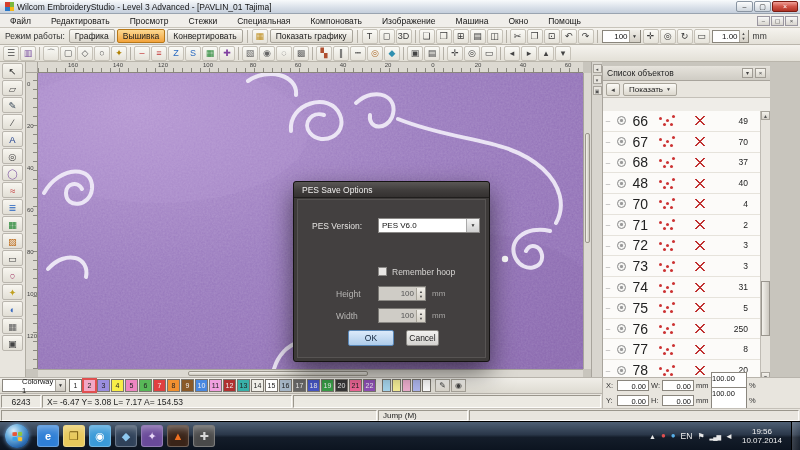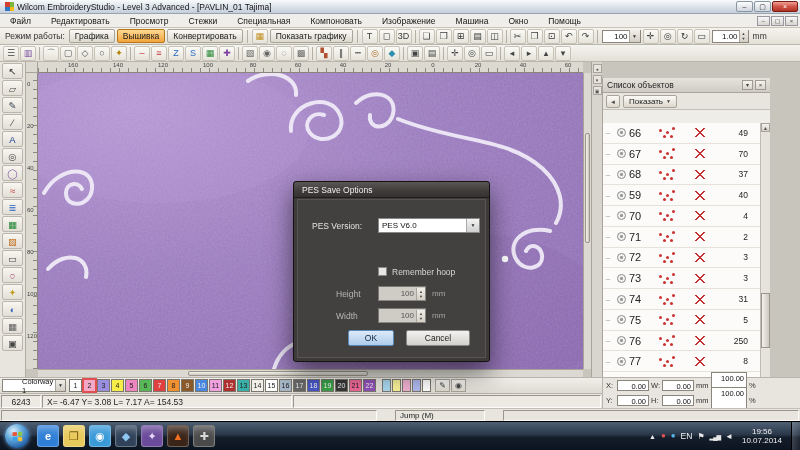--- a/index.html
+++ b/index.html
@@ -50,37 +50,37 @@
 #canvas{position:absolute;left:38px;top:11px;width:545px;height:296px;background:radial-gradient(ellipse at 18% 12%,#b192cf 0%,#9879bd 45%,#8a68b0 100%);overflow:hidden;}
 #canvas svg{position:absolute;left:0;top:0;}
 #hscroll{position:absolute;left:38px;top:307px;width:545px;height:8px;background:#dcd9d2;border-top:1px solid #a8a49c;}
 .hthumb{position:absolute;left:150px;top:1px;width:180px;height:5px;background:linear-gradient(#f4f2ec,#ccc8be);border:1px solid #9a968c;border-radius:2px;}
 #vscroll{position:absolute;left:583px;top:11px;width:8px;height:296px;background:#dcd9d2;border-left:1px solid #a8a49c;}
 .vthumb{position:absolute;left:1px;top:60px;width:5px;height:110px;background:linear-gradient(90deg,#f4f2ec,#ccc8be);border:1px solid #9a968c;border-radius:2px;}
 #rightstrip{position:absolute;left:591px;top:0;width:11px;height:315px;background:#d8d5ce;border-left:1px solid #a8a49c;display:flex;flex-direction:column;align-items:center;padding-top:2px;gap:2px;}
 .rsic{width:9px;height:9px;font-size:5px;line-height:8px;text-align:center;border:1px solid #a8a49c;background:#e8e5de;color:#555;flex:none;}
 
 
-#objpanel{position:absolute;left:602px;top:16px;width:168px;height:315px;background:#efede8;border-left:1px solid #a8a49c;}
+#objpanel{position:absolute;left:602px;top:4px;width:168px;height:315px;background:#efede8;border-left:1px solid #a8a49c;}
 .op-title{height:15px;background:linear-gradient(#e6e3dc,#cfccc4);border-bottom:1px solid #a8a49c;display:flex;align-items:center;padding:0 4px;font-size:8.5px;color:#222;}
 .op-ticons{margin-left:auto;display:flex;gap:2px;}
 .op-tbtn{width:11px;height:10px;font-size:6px;line-height:9px;text-align:center;border:1px solid #a09c94;background:linear-gradient(#f6f4ee,#d8d5cc);color:#444;}
 .op-toolbar{height:17px;display:flex;align-items:center;gap:3px;padding:0 3px;background:#e8e5de;border-bottom:1px solid #c4c0b8;}
 .op-back{width:14px;height:13px;font-size:6px;line-height:12px;text-align:center;border:1px solid #a8a49a;border-radius:2px;background:linear-gradient(#fbfaf6,#dcd8ce);color:#444;}
 .op-show{height:13px;display:flex;align-items:center;gap:3px;padding:0 5px;font-size:8px;border:1px solid #a8a49a;border-radius:2px;background:linear-gradient(#fbfaf6,#dcd8ce);color:#1a1a1a;}
 .op-show .arr{font-size:5px;color:#444;}
 .op-header{height:13px;display:flex;align-items:center;background:linear-gradient(#f0eee8,#dedbd2);border-bottom:1px solid #b0aca4;font-size:7.5px;color:#333;}
 .oh{padding:0 2px;border-right:1px solid #c8c4bc;height:100%;display:flex;align-items:center;}
 .oh-eye{width:26px;}.oh-nr{width:22px;}.oh-obj{width:40px;}.oh-type{width:34px;}.oh-st{flex:1;border-right:none;}
 .op-rows{position:absolute;top:45px;left:0;right:10px;bottom:0;background:#fcfbf9;display:flex;flex-direction:column;overflow:hidden;}
 .obj-row{flex:1;display:flex;align-items:center;border-bottom:1px solid #e6e3dc;position:relative;background:#fcfbf9;}
 .obj-dash{width:10px;text-align:center;color:#999;font-size:8px;}
 .obj-eye{width:16px;display:flex;justify-content:center;}
 .obj-eye::before{content:"";width:7px;height:7px;border:1px solid #8a8a8a;border-radius:50%;background:radial-gradient(circle,#9a9a9a 0 28%,#f4f4f2 30%);}
-.obj-nr{width:22px;font-size:11px;color:#222;padding-right:3px;}
+.obj-nr{width:22px;text-align:right;font-size:14px;color:#222;padding-right:3px;}
 .obj-thumb{width:36px;height:13px;position:relative;}
 .obj-thumb::before{content:"";position:absolute;left:8px;top:3px;width:3px;height:3px;border-radius:50%;background:#cc3333;box-shadow:7px 2px 0 0 #cc3333,13px -2px 0 0 #cc3333,4px 6px 0 0 #cc3333,11px 6px 0 0 #cc3333;}
 .obj-type{width:30px;height:13px;position:relative;}
 .obj-type::before{content:"";position:absolute;left:8px;top:2px;width:10px;height:9px;background:linear-gradient(45deg,transparent 44%,#c03030 44% 56%,transparent 56%),linear-gradient(-45deg,transparent 44%,#c03030 44% 56%,transparent 56%);}
 .obj-st{flex:1;text-align:right;padding-right:12px;font-size:8.5px;color:#222;}
 .op-scroll{position:absolute;top:45px;right:0;width:10px;bottom:0;background:#e6e3dc;border-left:1px solid #c0bcb4;}
 .sb-btn{position:absolute;left:0;right:0;height:9px;font-size:5px;line-height:9px;text-align:center;color:#555;background:linear-gradient(#f4f2ec,#d4d0c8);border:1px solid #a8a49c;}
 .sb-up{top:0;}.sb-dn{bottom:0;}
 .sb-thumb{position:absolute;left:0;right:0;top:170px;height:55px;background:linear-gradient(90deg,#f4f2ec,#ccc8c0);border:1px solid #9a968e;}
 
@@ -95,21 +95,21 @@
 .dselect{position:absolute;left:80px;top:0;width:102px;height:15px;background:#fff;border:1px solid #8a8886;display:flex;align-items:center;}
 .dsel-text{flex:1;font-size:8px;padding-left:3px;color:#111;}
 .dsel-arrow{width:13px;height:13px;border-left:1px solid #aaa;background:linear-gradient(#f4f4f4,#cfcfcf);font-size:5px;line-height:13px;text-align:center;color:#333;}
 .dcheckbox{position:absolute;left:80px;top:3px;width:9px;height:9px;background:#e8e6e4;border:1px solid #8a8886;}
 .dchklabel{position:absolute;left:94px;top:3px;font-size:8.5px;color:#d8d6d4;}
 .dspin{position:absolute;left:80px;top:0;width:48px;height:15px;background:#cfccc6;border:1px solid;border-color:#7a7874 #8a8884 #8a8884 #7a7874;display:flex;align-items:center;}
 .dspin .dval{flex:1;text-align:right;padding-right:2px;font-size:8px;color:#555;}
 .dunit{position:absolute;left:134px;top:3px;font-size:8px;color:#a8a6a4;}
 .dbtn{position:absolute;top:0;height:16px;font-size:8.5px;font-family:inherit;border-radius:2px;}
 .dbtn.ok{left:50px;width:46px;background:linear-gradient(#dceafa,#aeccea);border:1px solid #5a88b8;color:#10233a;}
-.dbtn.cancel{left:108px;width:64px;background:linear-gradient(#f2f1ef,#d4d2cf);border:1px solid #8a8884;color:#222;}
+.dbtn.cancel{left:108px;width:33px;background:linear-gradient(#f2f1ef,#d4d2cf);border:1px solid #8a8884;color:#222;}
 
 
 #palrow{position:absolute;top:377px;left:0;width:602px;height:16px;background:linear-gradient(#f0eee8,#dedbd2);border-top:1px solid #b8b4ac;display:flex;align-items:center;padding:0 2px;z-index:5;}
 .colorway{width:64px;height:13px;background:#fff;border:1px solid #8a867e;display:flex;align-items:center;font-size:7.5px;padding-left:19px;flex:none;color:#111;}
 .cw-arrow{margin-left:auto;width:11px;height:11px;background:linear-gradient(#f0eee8,#d0ccc4);border-left:1px solid #a8a49c;font-size:5px;line-height:11px;text-align:center;color:#333;}
 #swatches{display:flex;gap:1px;margin-left:3px;align-items:center;}
 .swatch{width:13px;height:13px;border:1px solid #7a766e;font-size:7px;display:inline-flex;align-items:center;justify-content:center;flex:none;}
 .swatch.sel{outline:2px solid #e05050;outline-offset:-1px;}
 .swatch.extra{width:9px;}
 .pal-btns{display:flex;margin-left:4px;gap:1px;}
@@ -117,24 +117,24 @@
 #statusrow{position:absolute;top:393px;left:0;width:602px;height:15px;background:#e8e5de;border-top:1px solid #b8b4ac;display:flex;z-index:5;}
 .scell{border:1px solid;border-color:#9a968c #fdfcfa #fdfcfa #9a968c;display:flex;align-items:center;font-size:8.5px;padding:0 4px;height:13px;margin:1px 0 0 1px;background:#eceae3;color:#222;}
 .scell.count{width:40px;justify-content:center;}
 .scell.coords{width:250px;text-align:center;}
 .scell.fillc{flex:1;margin-right:1px;}
 #xywh{position:absolute;top:377px;left:602px;width:198px;height:31px;background:#e8e5de;border-top:1px solid #b8b4ac;border-left:1px solid #b8b4ac;font-size:7.5px;z-index:5;}
 .xrow{height:15px;display:flex;align-items:center;padding-left:3px;gap:2px;}
 .xlabel{width:9px;color:#333;}
 .xval{width:32px;height:11px;background:#fff;border:1px solid #8a867e;text-align:right;padding:1px 2px 0 0;font-size:7.5px;color:#111;}
 .xunit{color:#333;width:13px;}
-.xscale{width:36px;height:27px;background:#fff;border:1px solid #8a867e;text-align:right;padding:1px 2px 0 0;font-size:7.5px;color:#111;}
+.xscale{width:36px;height:27px;background:#fff;border:1px solid #8a867e;padding:1px 2px 0 0;font-size:7.5px;color:#111;}
 .xpct{color:#333;}
 #jumprow{position:absolute;top:408px;left:0;width:800px;height:13px;background:#e8e5de;border-top:1px solid #c4c0b8;display:flex;z-index:5;}
-.jcell{border:1px solid;border-color:#9a968c #fdfcfa #fdfcfa #9a968c;height:11px;margin:1px 17px 0 1px;font-size:8px;display:flex;align-items:center;padding:0 4px;color:#222;}
+.jcell{border:1px solid;border-color:#9a968c #fdfcfa #fdfcfa #9a968c;height:11px;margin:1px 0 0 1px;font-size:8px;display:flex;align-items:center;padding:0 4px;color:#222;}
 .jcell.a{width:376px;}
 .jcell.b{width:90px;}
 .jcell.c{flex:1;margin-right:1px;}
 
 
 #taskbar{position:absolute;top:421px;left:0;width:800px;height:29px;background:linear-gradient(#4e5f74,#2a3749 45%,#141d2a 55%,#0c1420);border-top:1px solid #000;display:flex;align-items:center;z-index:5;}
 #startorb{width:24px;height:24px;margin:0 5px;border-radius:50%;background:radial-gradient(circle at 35% 28%,#d8ecfa,#6aaede 35%,#2a6ab0 70%,#123a6a);display:flex;align-items:center;justify-content:center;box-shadow:0 0 4px rgba(120,180,240,.8);flex:none;}
 .orb-flag{width:10px;height:9px;display:grid;grid-template-columns:1fr 1fr;grid-template-rows:1fr 1fr;gap:1px;transform:perspective(20px) rotateY(-14deg);}
 .orb-flag i{border-radius:1px;}
 .orb-flag i:nth-child(1){background:#e8553a;}.orb-flag i:nth-child(2){background:#8cc63e;}
@@ -399,21 +399,21 @@
             <span class="obj-dash">–</span>
             <span class="obj-eye"></span>
             <span class="obj-nr">68</span>
             <span class="obj-thumb"></span>
             <span class="obj-type"></span>
             <span class="obj-st">37</span>
           </div>
           <div class="obj-row">
             <span class="obj-dash">–</span>
             <span class="obj-eye"></span>
-            <span class="obj-nr">59</span>
+            <span class="obj-nr">48</span>
             <span class="obj-thumb"></span>
             <span class="obj-type"></span>
             <span class="obj-st">40</span>
           </div>
           <div class="obj-row">
             <span class="obj-dash">–</span>
             <span class="obj-eye"></span>
             <span class="obj-nr">70</span>
             <span class="obj-thumb"></span>
             <span class="obj-type"></span>

